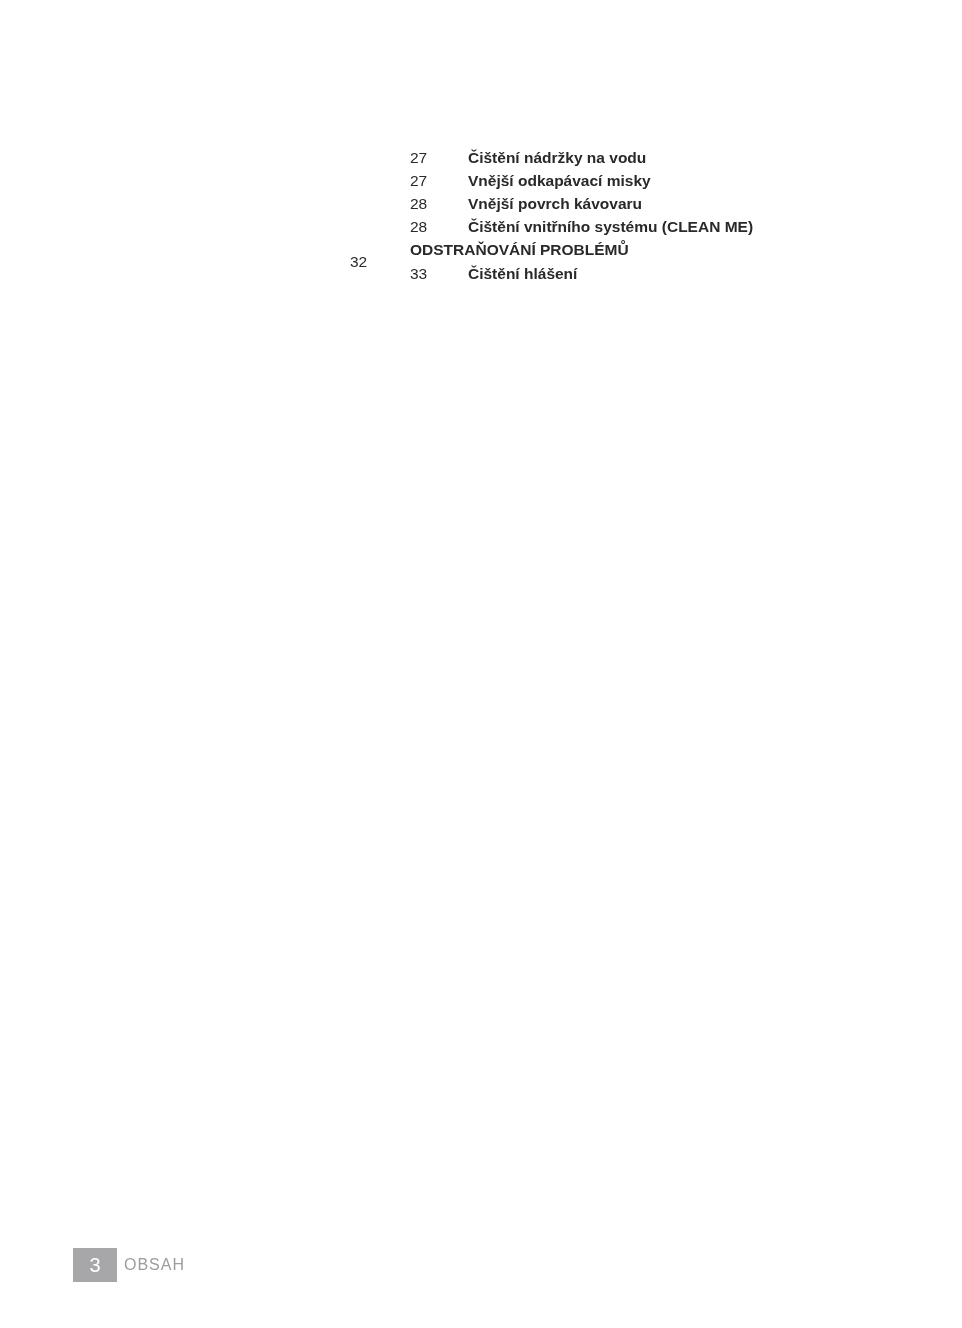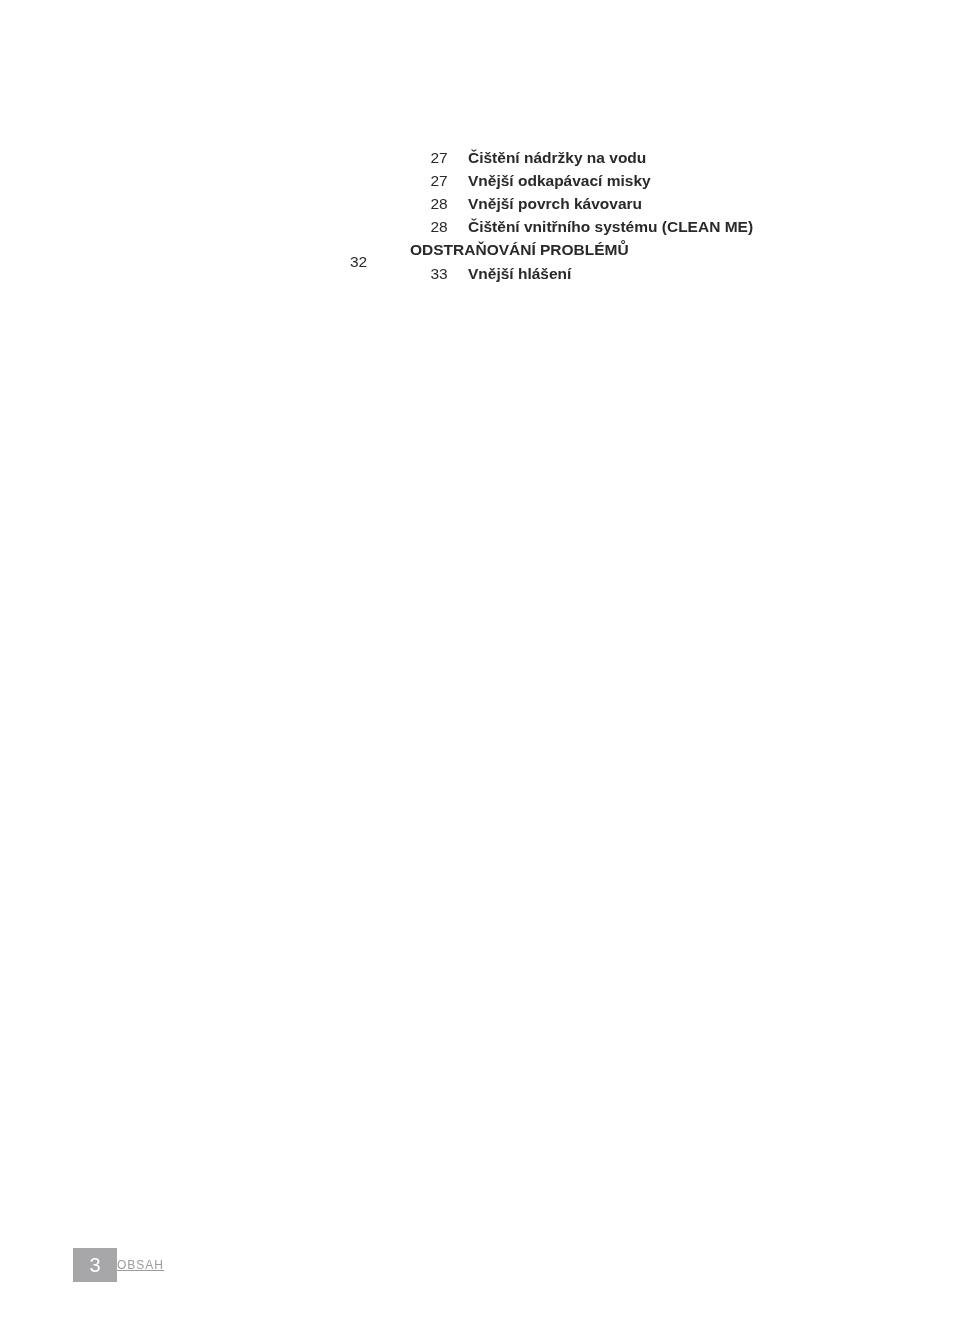--- a/index.html
+++ b/index.html
@@ -36,21 +36,20 @@
   .toc-num {
     display: inline-block;
     flex: 0 0 auto;
   }
   .toc-row.section .toc-num {
     width: 60px;
     margin-top: 23px;
   }
   .toc-row.sub {
     padding-left: 60px;
-    text-align: center;
   }
   .toc-row.sub .toc-num {
     width: 58px;
   }
   .toc-title {
     display: inline-block;
     font-weight: bold;
   }
   
   .footer {
@@ -66,24 +65,24 @@
     background: #a7a7a9;
     display: flex;
     align-items: center;
     justify-content: center;
   }
   .page-num-box span {
     color: #ffffff;
     font-size: 20px;
   }
   .footer-label {
-    font-size: 12px;
+    margin-left: 7px;
+    font-size: 16px;
     letter-spacing: 1px;
     color: #9c9ca0;
-    text-decoration: underline;
   }
 </style>
 </head>
 <body>
 
 <div class="page">
 
   <div class="toc" id="toc-list">
       <div class="toc-row sub">
         <span class="toc-num">27</span>
@@ -100,21 +99,21 @@
       <div class="toc-row sub">
         <span class="toc-num">28</span>
         <span class="toc-title">Čištění vnitřního systému (CLEAN ME)</span>
       </div>
       <div class="toc-row section">
         <span class="toc-num">32</span>
         <span class="toc-title">ODSTRAŇOVÁNÍ PROBLÉMŮ</span>
       </div>
       <div class="toc-row sub">
         <span class="toc-num">33</span>
-        <span class="toc-title">Vnější hlášení</span>
+        <span class="toc-title">Čištění hlášení</span>
       </div>
     </div>
 
   <div class="footer">
     <div class="page-num-box" style="background-color: rgb(167, 167, 169);">
       <span>3</span>
     </div>
     <span class="footer-label" style="color: rgb(156, 156, 160);">OBSAH</span>
   </div>
 

